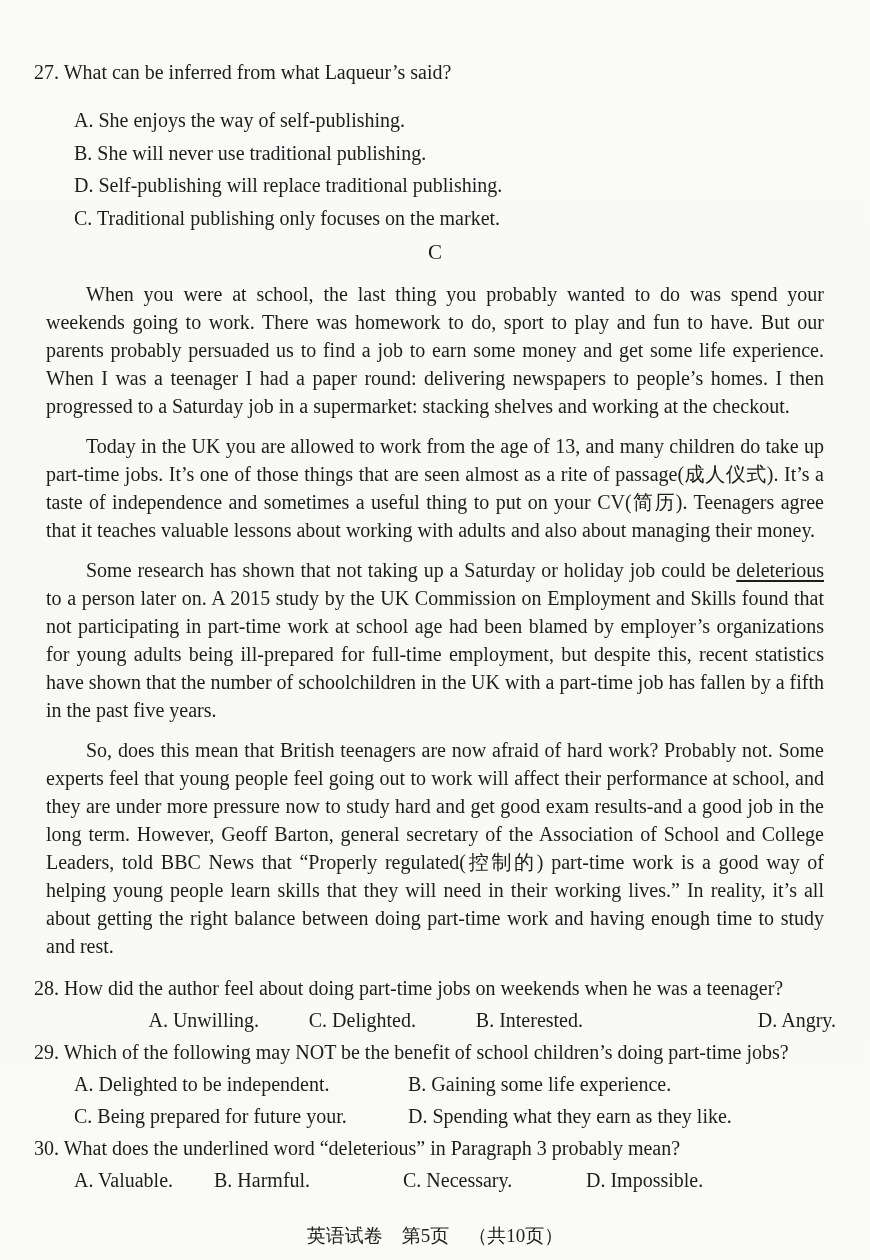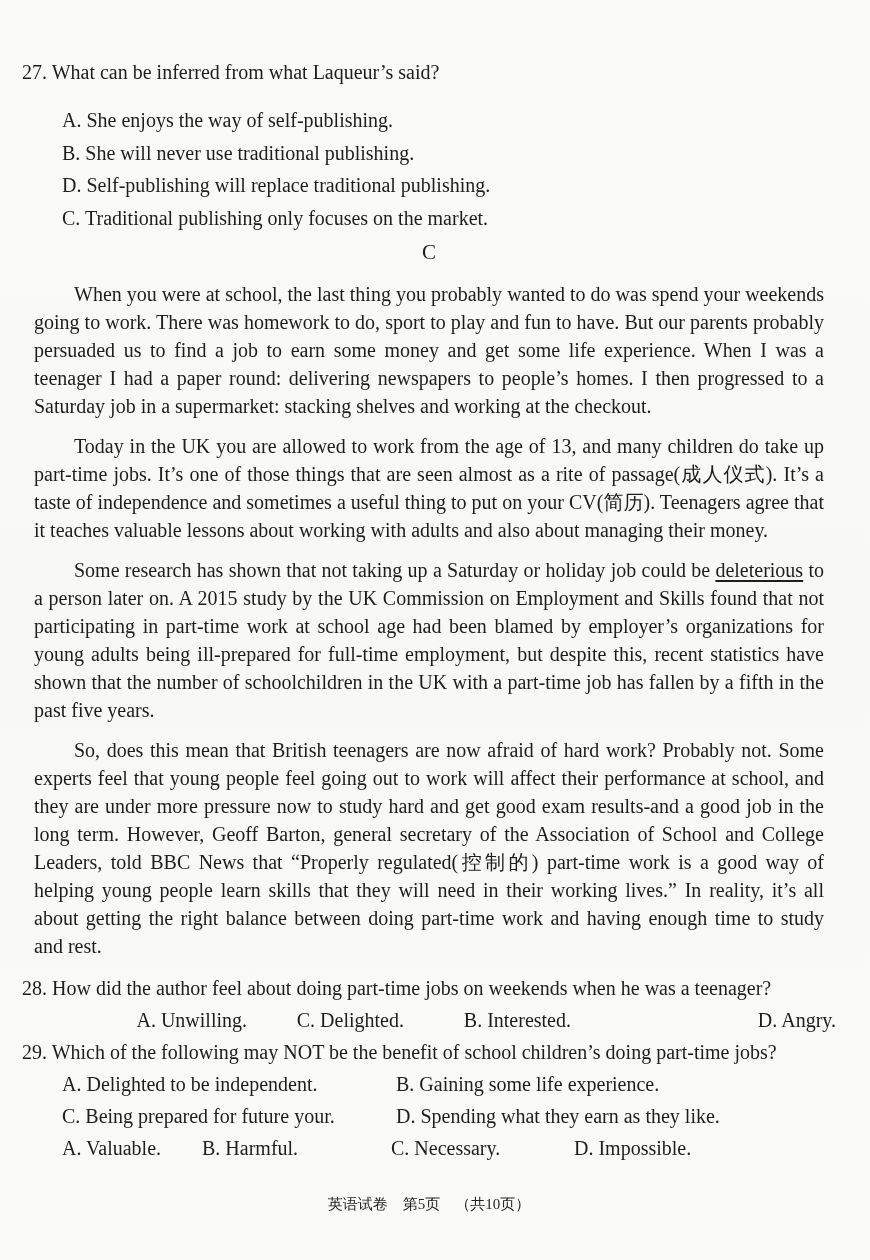--- a/index.html
+++ b/index.html
@@ -9,21 +9,21 @@
   }
   .page {
     position: relative;
     box-sizing: border-box;
     width: 870px;
     height: 1260px;
     background: linear-gradient(180deg, #fafaf8 0%, #f8f8f6 50%, #fafaf8 100%);
     color: #1d1d1d;
     font-family: "Liberation Serif", "DejaVu Serif", serif;
     font-size: 20px;
-    padding: 56px 34px 0 22px;
+    padding: 56px 34px 0 34px;
     overflow: hidden;
   }
   .stem {
     line-height: 28px;
     text-align: left;
   }
   .q27-options { margin-top: 16px; }
   .q27-options .opt {
     padding-left: 40px;
     line-height: 32.5px;
@@ -46,21 +46,21 @@
     display: grid;
     padding-left: 40px;
     line-height: 32px;
   }
   .grid-28 { grid-template-columns: 185px 157px 167px auto; text-align: right; }
   .grid-29 { grid-template-columns: 334px auto; }
   .grid-30 { grid-template-columns: 140px 189px 183px auto; }
   .footer {
     margin-top: 27px;
     text-align: center;
-    font-size: 15px;
+    font-size: 19px;
     line-height: 26px;
     color: #222;
   }
 </style>
 </head>
 <body>
 
 <div class="page">
 
   <div class="qblock">
@@ -96,20 +96,21 @@
     <div class="stem">29. Which of the following may NOT be the benefit of school children’s doing part-time jobs?</div>
     <div class="opt-grid grid-29">
       <div>A. Delighted to be independent.</div>
       <div>B. Gaining some life experience.</div>
       <div>C. Being prepared for future your.</div>
       <div>D. Spending what they earn as they like.</div>
     </div>
   </div>
 
   <div class="qblock">
+    <div class="stem">30. What does the underlined word “deleterious” in Paragraph 3 probably mean?</div>
     <div class="opt-grid grid-30">
       <div>A. Valuable.</div>
       <div>B. Harmful.</div>
       <div>C. Necessary.</div>
       <div>D. Impossible.</div>
     </div>
   </div>
 
   <div class="footer">
     <span>英语试卷　第5页　（共10页）</span>

